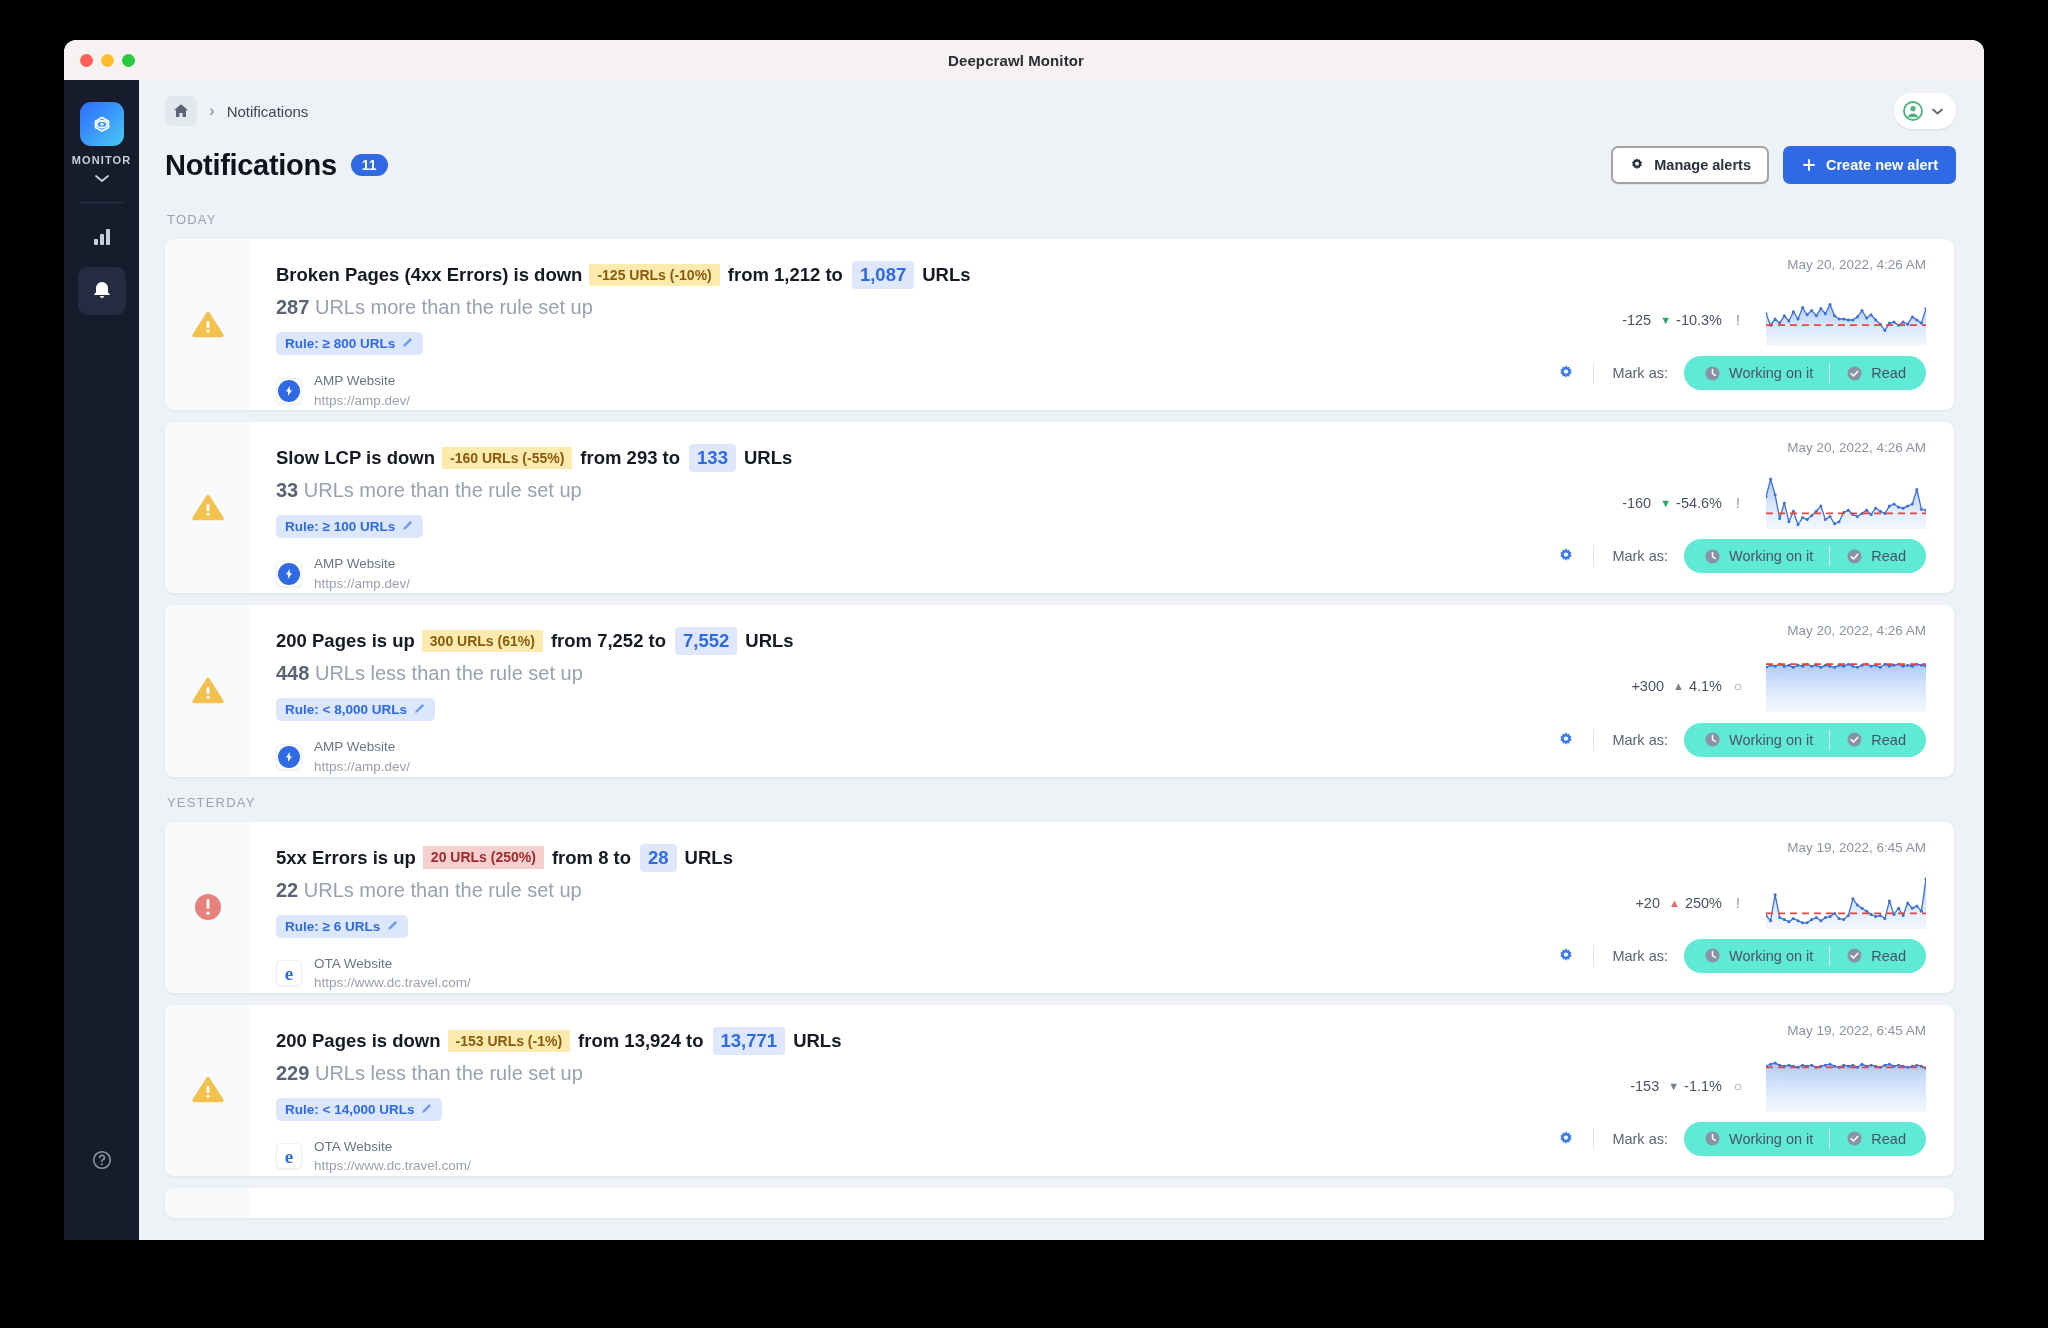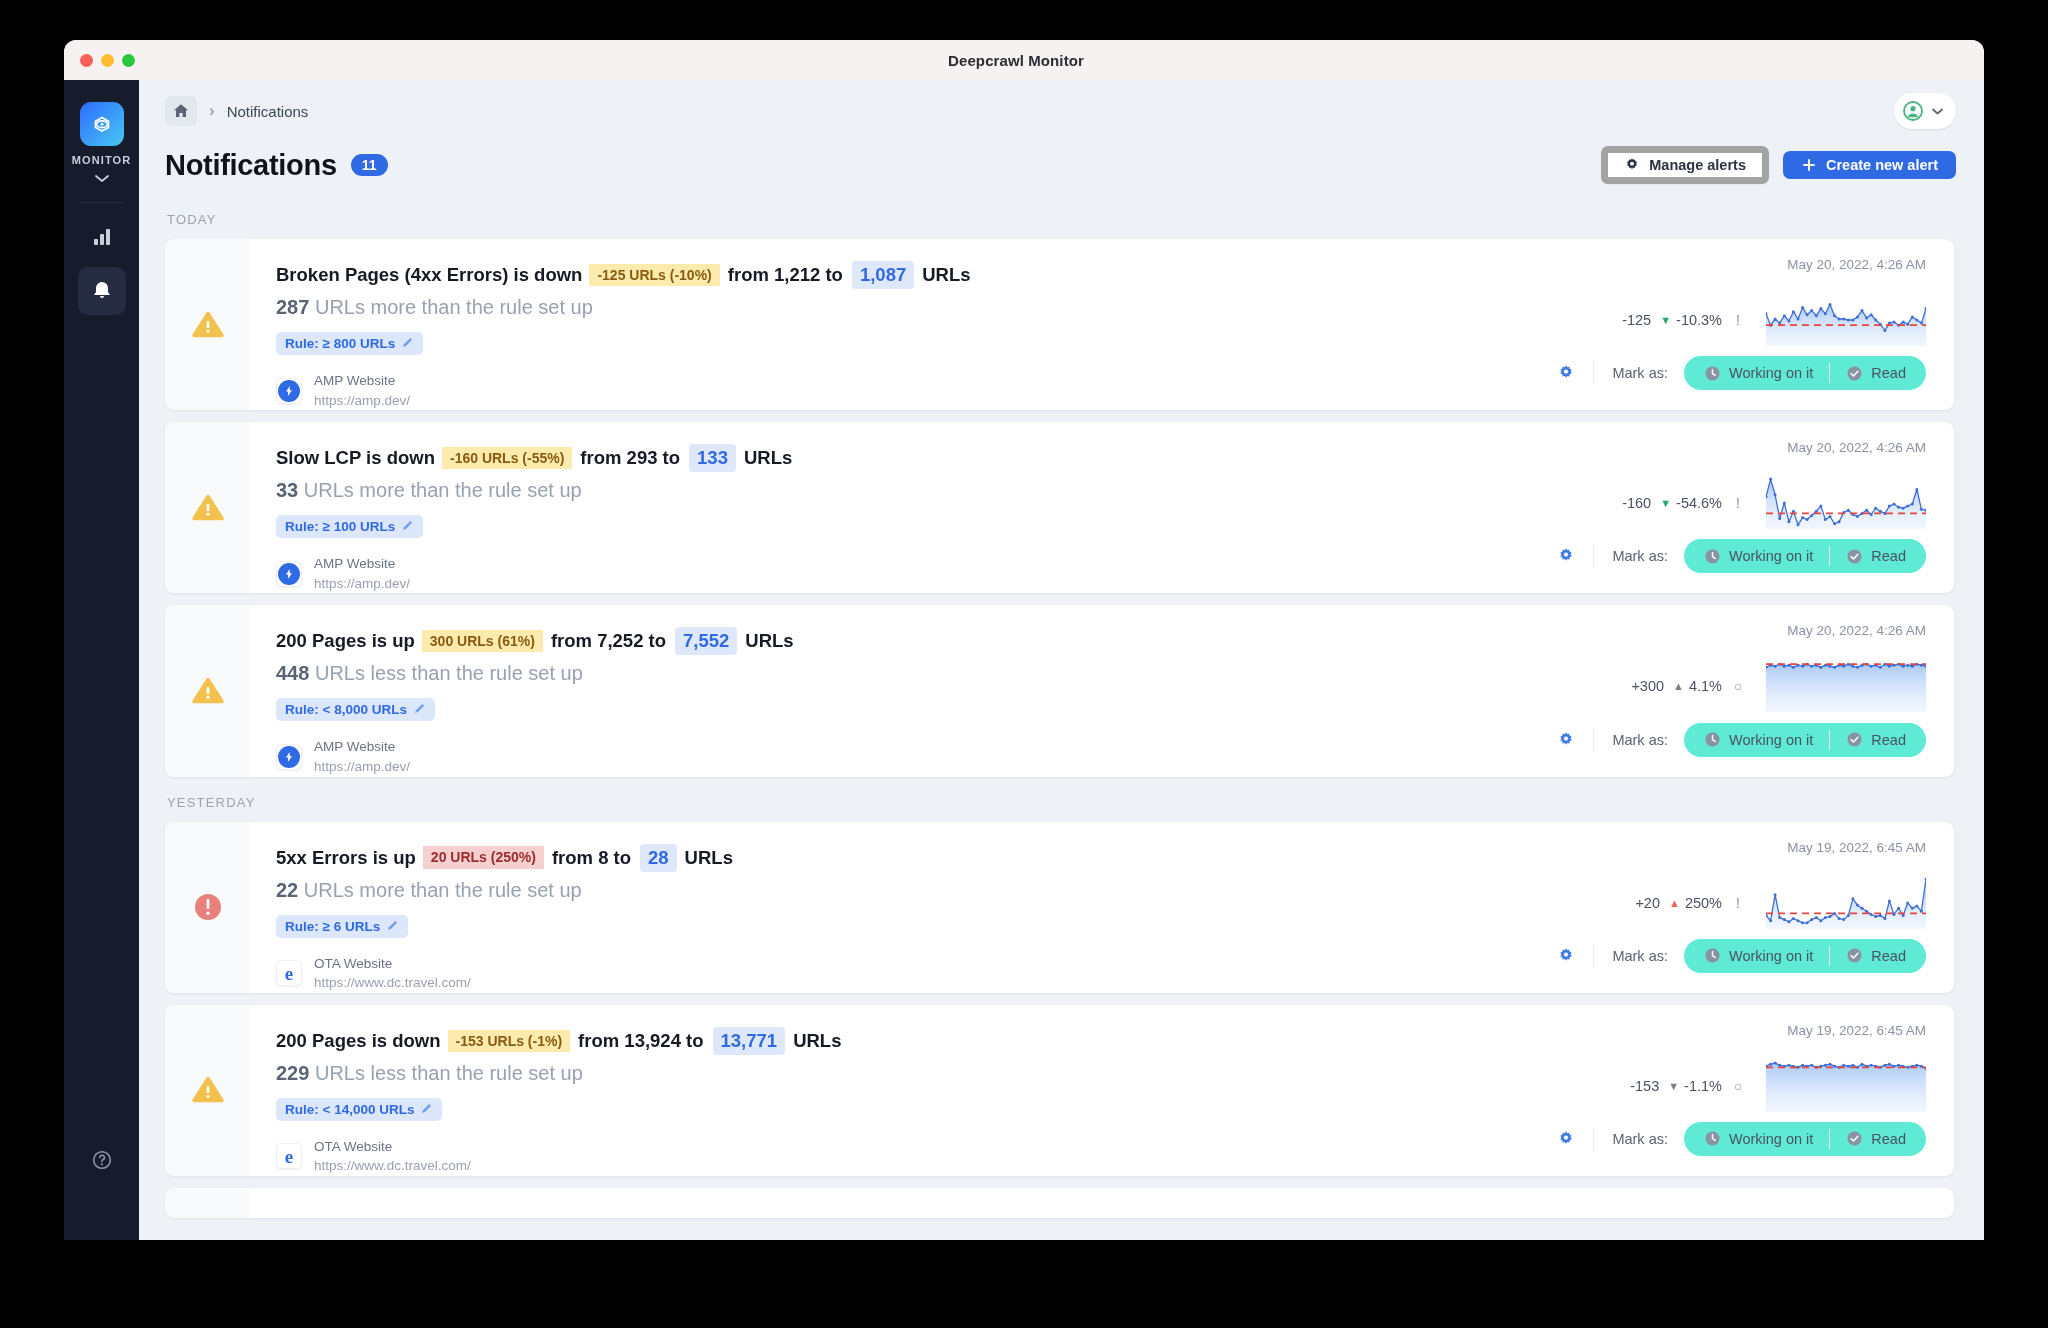--- a/index.html
+++ b/index.html
@@ -106,28 +106,28 @@
   #page-title { font-size: 29px; font-weight: bold; color: #10131c; letter-spacing: -.3px; }
   #title-count {
     margin-left: 14px;
     background: #2f6ae4; color: #fff;
     font-size: 14px; font-weight: bold;
     border-radius: 11px; padding: 3px 11px;
   }
   #head-actions { margin-left: auto; display: flex; gap: 14px; align-items: center; }
   #manage-alerts {
     height: 38px; padding: 0 16px;
-    background: #fff; border: 7px solid #a3a3a3; border-radius: 7px;
+    background: #fff; border: 2px solid #a3a3a3; border-radius: 7px;
     display: flex; align-items: center; gap: 9px;
     font-size: 14.5px; font-weight: bold; color: #2b3240;
     cursor: pointer;
     box-shadow: 0 1px 1px rgba(20,30,60,.05);
   }
   #create-alert {
-    height: 28px; padding: 0 18px;
+    height: 38px; padding: 0 18px;
     background: #2f6ae4; border: none; border-radius: 7px;
     display: flex; align-items: center; gap: 9px;
     font-size: 14.5px; font-weight: bold; color: #fff;
     cursor: pointer;
     font-family: inherit;
   }
 
   
   #list-scroll {
     flex: 1; min-height: 0;

